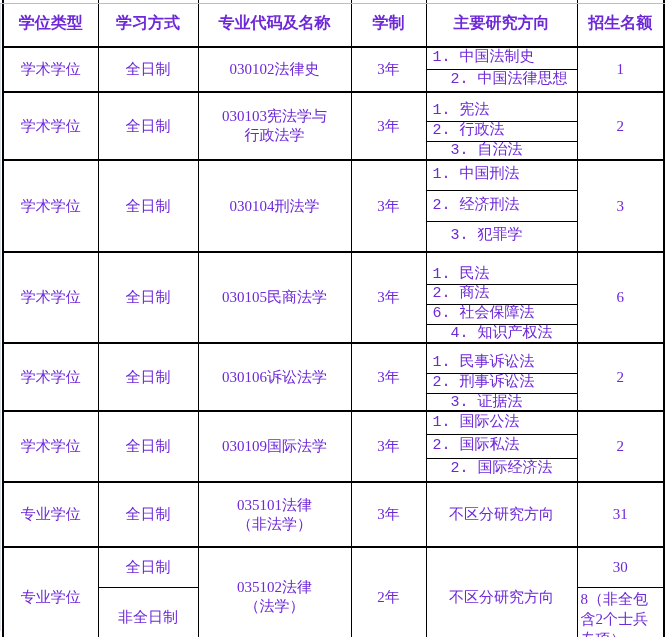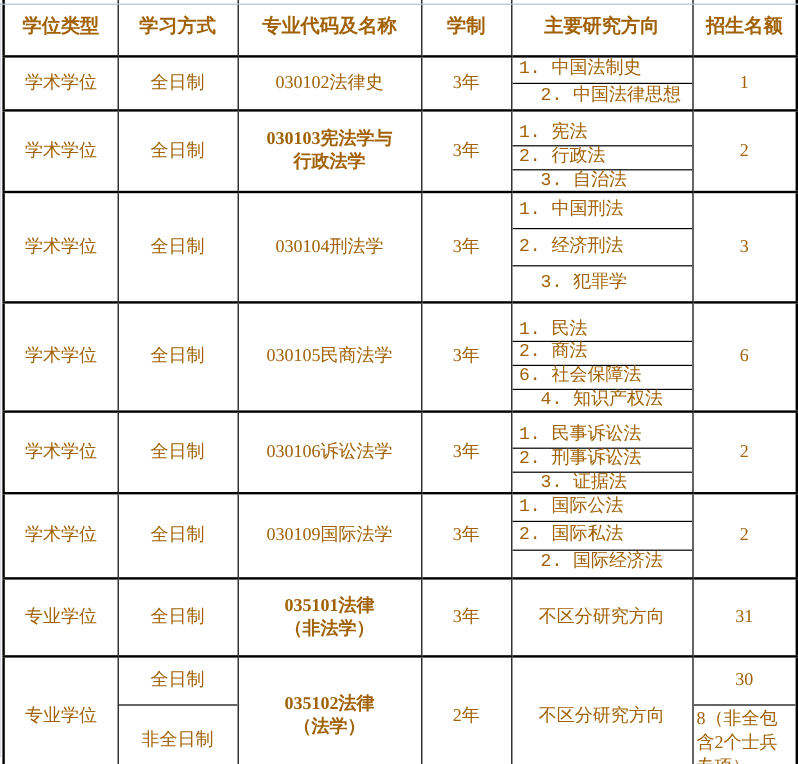--- a/index.html
+++ b/index.html
@@ -1,21 +1,21 @@
 <!DOCTYPE html>
 <html><head>
 <meta charset="utf-8">
 <style>
   html,body{margin:0;padding:0;background:#fff;}
   #screen{
     position:relative;
     width:665px;height:637px;
     background:#ffffff;
     font-family:"Liberation Serif","DejaVu Serif",serif;
-    color:#a16207;
+    color:#6d28d9;
     overflow:hidden;
   }
   
   #gridline-top{
     position:absolute;left:0;top:3px;width:665px;height:1px;
     background:#b7bdcc;z-index:3;
   }
   #gridline-left{
     position:absolute;left:0;top:3px;width:1px;height:628px;
     background:#d9dde6;z-index:1;
@@ -59,21 +59,21 @@
   
   td.splitcell{padding:0;}
   .stack{display:flex;flex-direction:column;width:100%;height:98px;}
   .sub{display:flex;align-items:center;justify-content:center;}
   .sub-top{height:39px;border-bottom:1px solid #000;flex:none;}
   .sub-bottom{flex:1;}
   .sub-note{
     align-items:flex-start;justify-content:flex-start;
     text-align:left;padding:1px 1px 0 3px;line-height:20px;
   }
-  .major-line{text-align:center;font-weight:bold;}
+  .major-line{text-align:center;}
 </style>
 </head>
 <body>
 
 <div id="screen">
   <div id="gridline-left"></div>
 
   <table class="adm">
     <colgroup>
       <col style="width:95px">

